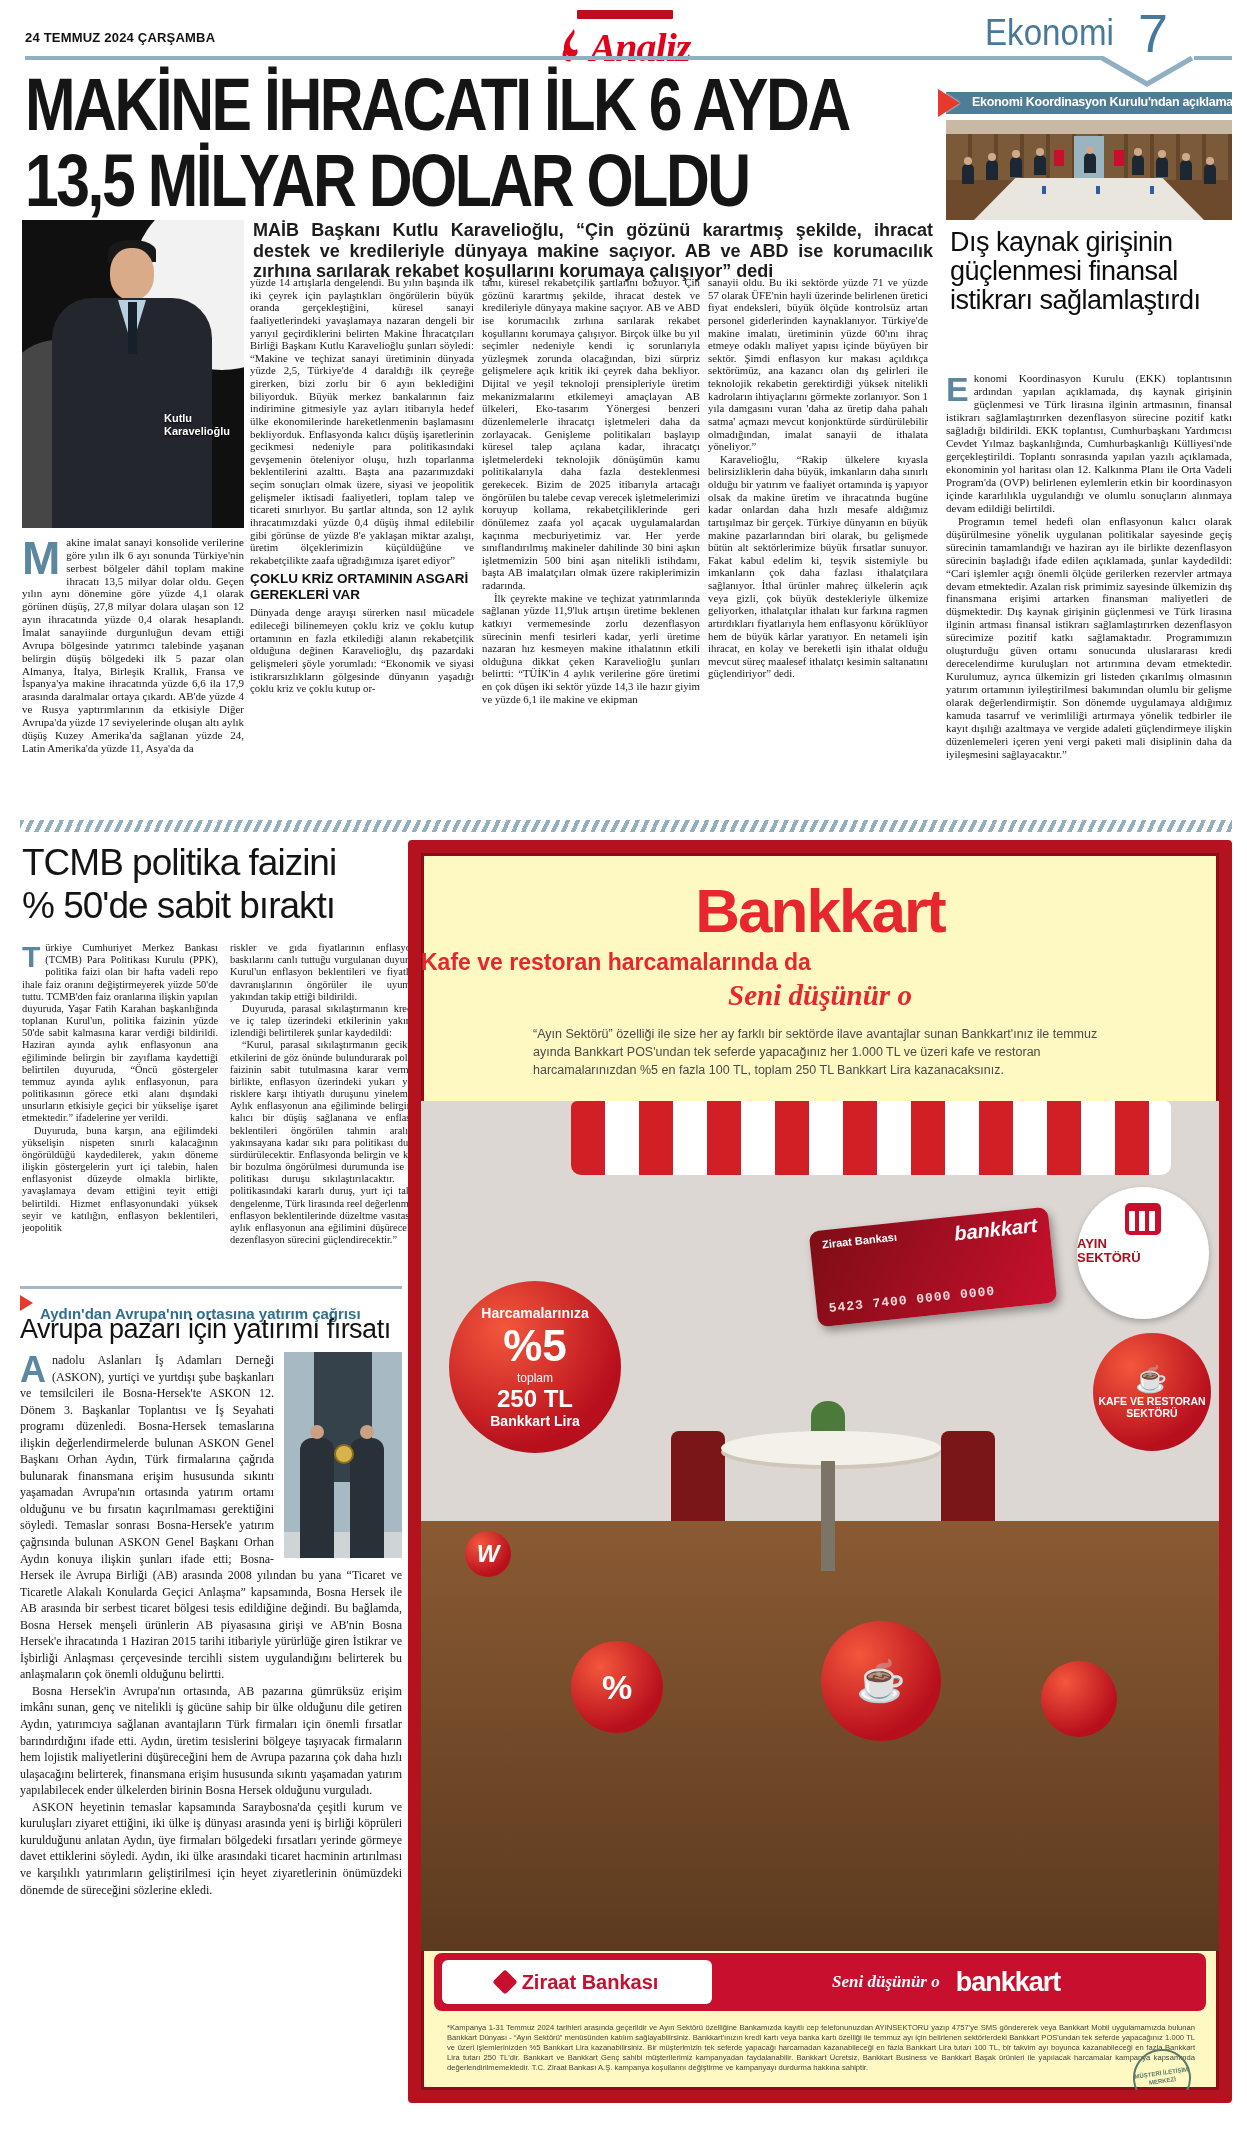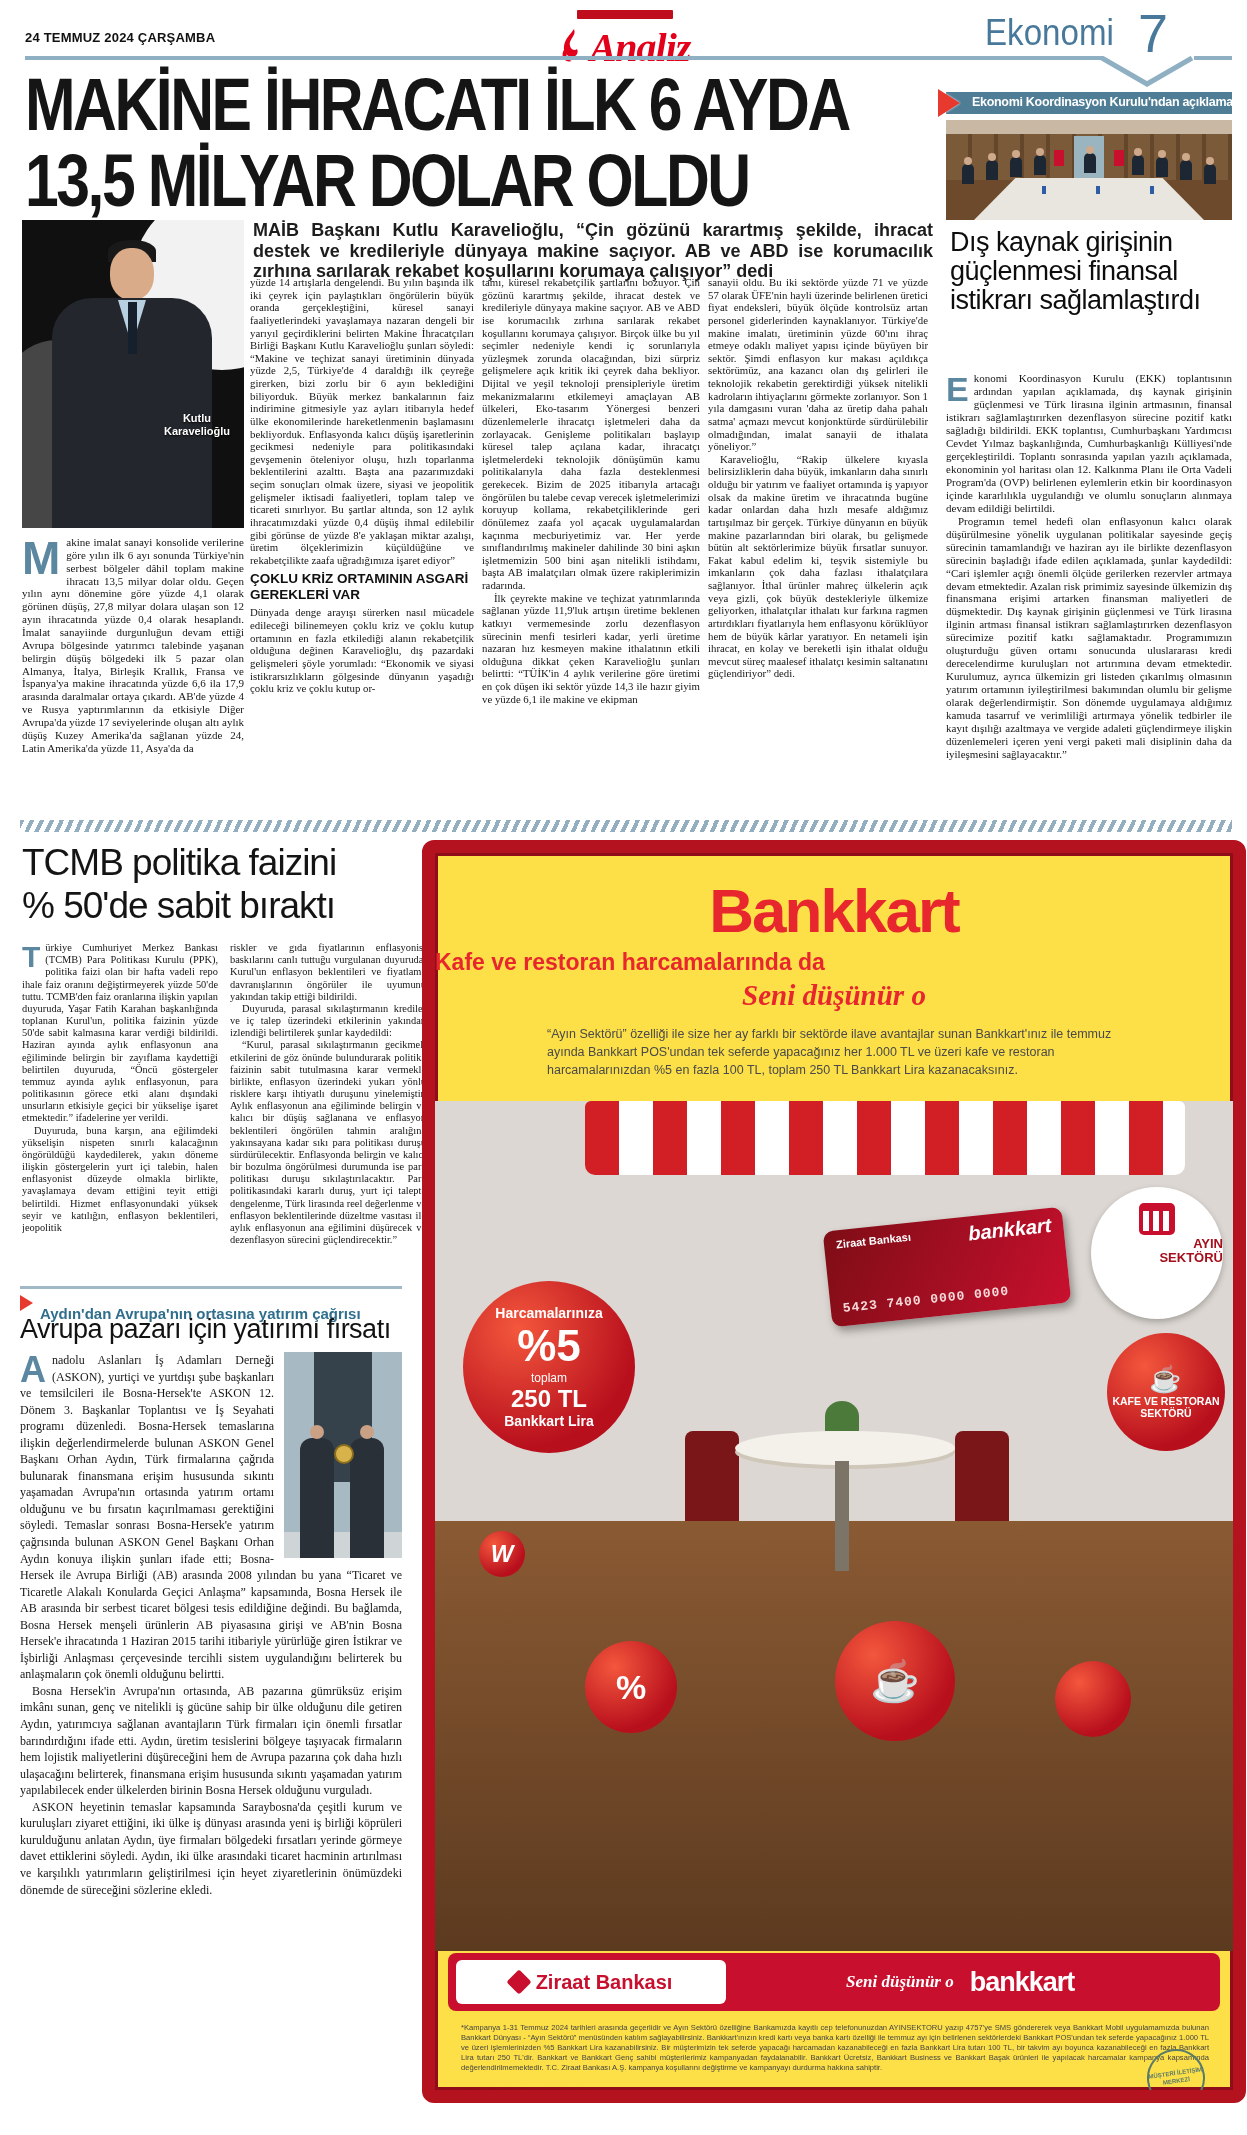--- a/index.html
+++ b/index.html
@@ -25,21 +25,21 @@
   .h1b{top:138px;font-size:74px}
   .subhead{left:253px;top:220px;width:680px;font:600 18px/1.14 "Liberation Sans",sans-serif;color:#1d1d1d;text-align:justify}
   .mainphoto{left:22px;top:220px;width:222px;height:308px;background:#101010;overflow:hidden}
   .mp-bg1{left:110px;top:-30px;width:180px;height:180px;border-radius:50%;background:#f2f2f2}
   .mp-bg2{left:-40px;top:120px;width:150px;height:220px;border-radius:50%;background:#e9e9e9;opacity:.25}
   .mp-head{left:88px;top:28px;width:44px;height:52px;border-radius:46%;background:#d9ab88}
   .mp-hair{left:86px;top:20px;width:48px;height:22px;border-radius:50% 50% 0 0;background:#191919}
   .mp-suit{left:30px;top:78px;width:160px;height:230px;border-radius:40px 40px 0 0;background:#24262d}
   .mp-shirt{left:96px;top:80px;width:28px;height:46px;background:#b8cfdf;clip-path:polygon(0 0,100% 0,50% 100%)}
   .mp-tie{left:106px;top:82px;width:9px;height:52px;background:#15202c}
-  .mp-cap{right:14px;top:192px;text-align:center;font:700 11px/1.15 "Liberation Sans",sans-serif;color:#fff;text-shadow:0 1px 2px #000}
+  .mp-cap{right:14px;top:192px;text-align:left;font:700 11px/1.15 "Liberation Sans",sans-serif;color:#fff;text-shadow:0 1px 2px #000}
   .lead{left:22px;top:536px;width:222px;height:280px;overflow:hidden;font:400 11px/1.17 "Liberation Serif",serif;color:#161616;text-align:justify}
   .dropcap{float:left;font:700 46px/38px "Liberation Sans",sans-serif;color:#5b87a0;margin:3px 6px 0 0}
   .col{top:276px;height:540px;overflow:hidden;font:400 10.8px/1.17 "Liberation Serif",serif;color:#161616;text-align:justify}
   .c1{left:250px;width:224px}.c2{left:482px;width:218px}.c3{left:708px;width:220px}
   .ind{text-indent:12px}
   .crosshead{font:800 13.5px/1.15 "Liberation Sans",sans-serif;color:#101010;margin:5px 0 4px;text-align:left}
   
   .kickbar{left:946px;top:92px;width:286px;height:22px;background:#4e7d95}
   .kickbar .ktxt{position:absolute;left:26px;top:3px;font:700 12.5px "Liberation Sans",sans-serif;color:#fff;letter-spacing:-.3px;white-space:nowrap}
   .karrow{left:-8px;top:-3px;width:0;height:0;border:14px solid transparent;border-left:22px solid #e8392e;filter:drop-shadow(0 0 1px #fff)}
@@ -69,41 +69,41 @@
   .ahead{left:20px;top:1314px;font:500 27px "Liberation Sans",sans-serif;color:#121212;letter-spacing:-.5px}
   .abody{left:20px;top:1352px;width:382px;height:750px;overflow:hidden;font:400 12px/1.38 "Liberation Serif",serif;color:#161616;text-align:justify}
   .aphoto{float:right;width:118px;height:206px;margin:0 0 6px 10px;background:#a7b9c3;position:relative;overflow:hidden}
   .ap-door{position:absolute;left:30px;top:0;width:58px;height:130px;background:#35424c}
   .ap-man{position:absolute;width:34px;height:120px;border-radius:12px 12px 0 0;background:#2a3038;bottom:0}
   .ap-man i{position:absolute;left:10px;top:-13px;width:14px;height:14px;border-radius:50%;background:#caa184}
   .ap-award{position:absolute;left:50px;top:92px;width:20px;height:20px;border-radius:50%;background:#d8b24a;border:2px solid #8a6d1d}
   .ap-floor{position:absolute;left:0;bottom:0;width:100%;height:26px;background:#cfd4d6}
   .dropcapA{float:left;font:700 36px/30px "Liberation Sans",sans-serif;color:#5b87a0;margin:3px 6px 0 0}
   
-  .ad{left:422px;top:840px;width:824px;height:1263px;background:#fde047;border:13px solid #b5121f;border-radius:12px;box-shadow:inset 0 0 0 3px #8e0d18;overflow:hidden}
+  .ad{left:408px;top:840px;width:824px;height:1263px;background:#fef9c3;border:13px solid #b5121f;border-radius:4px;box-shadow:inset 0 0 0 3px #8e0d18;overflow:hidden}
   .ad-brand{left:0;top:22px;width:100%;text-align:center;font:800 62px "Liberation Sans",sans-serif;color:#e8262d;letter-spacing:-2px}
   .ad-line1{left:0;top:96px;width:100%;font:600 23px "Liberation Sans",sans-serif;color:#e8262d}
   .ad-slogan{left:0;top:126px;width:100%;text-align:center;font:italic 700 29px "Liberation Serif",serif;color:#e8262d}
   .ad-para{left:112px;top:172px;width:576px;font:500 12.5px/1.45 "Liberation Sans",sans-serif;color:#4a4a4a;}
   .scene{left:0;top:248px;width:798px;height:850px}
   .sc-wall{left:0;top:0;width:100%;height:420px;background:#dcd7d2}
   .sc-floor{left:0;top:420px;width:100%;height:430px;background:linear-gradient(#8a5a33,#5c3a1f)}
   .awning{left:150px;top:0;width:600px;height:64px;background:repeating-linear-gradient(90deg,#d21f26 0 34px,#fff 34px 68px);border-radius:6px 6px 0 0}
   .awning-edge{left:150px;top:60px;width:600px;height:14px;background:repeating-linear-gradient(90deg,#d21f26 0 34px,#fff 34px 68px);border-radius:0 0 10px 10px}
   .table{left:300px;top:330px;width:220px;height:34px;border-radius:50%;background:#f4f1ea;box-shadow:0 4px 0 #cfc8ba}
   .table-leg{left:400px;top:360px;width:14px;height:110px;background:#7d7468}
   .chair{width:54px;height:90px;background:#7a1518;border-radius:8px 8px 0 0;top:330px}
   .plant{left:390px;top:300px;width:34px;height:30px;border-radius:50% 50% 0 0;background:#4c7a3a}
   .card{left:392px;top:118px;width:240px;height:96px;border-radius:10px;background:linear-gradient(120deg,#7e0d16,#c8102e);transform:rotate(-6deg);box-shadow:3px 5px 8px rgba(0,0,0,.35)}
   .card .cb{position:absolute;left:12px;top:8px;font:700 11px "Liberation Sans",sans-serif;color:#fff}
   .card .cn{position:absolute;left:12px;bottom:10px;font:600 13px "Liberation Mono",monospace;color:#f7d9d9;letter-spacing:1px}
   .card .cw{position:absolute;right:12px;top:6px;font:italic 800 20px "Liberation Sans",sans-serif;color:#fff}
   .ball{border-radius:50%;background:radial-gradient(circle at 32% 28%,#f3573c,#b80f1d 70%);color:#fff;display:flex;align-items:center;justify-content:center;font-family:"Liberation Sans",sans-serif;font-weight:800}
   .badge-promo{left:28px;top:180px;width:172px;height:172px;flex-direction:column;text-align:center}
-  .badge-month{left:656px;top:86px;width:132px;height:132px;border-radius:50%;background:#fff;box-shadow:0 3px 6px rgba(0,0,0,.25);text-align:right}
+  .badge-month{left:656px;top:86px;width:132px;height:132px;border-radius:50%;background:#fff;box-shadow:0 3px 6px rgba(0,0,0,.25);text-align:left}
   .cal{margin:16px auto 2px;width:36px;height:32px;border-radius:5px;background:#c8102e;position:relative}
   .cal:before{content:"";position:absolute;left:4px;top:8px;right:4px;bottom:4px;background:repeating-linear-gradient(90deg,#fff 0 6px,#c8102e 6px 10px)}
   .badge-month .bmt{font:800 13px/1.1 "Liberation Sans",sans-serif;color:#a50f1b}
   .badge-sector{left:672px;top:232px;width:118px;height:118px;flex-direction:column;font-size:10.5px;text-align:center;line-height:1.15}
   .wcircle{left:44px;top:430px;width:46px;height:46px;font-size:24px;font-style:italic}
   .sphere1{left:150px;top:540px;width:92px;height:92px;font-size:34px}
   .sphere2{left:400px;top:520px;width:120px;height:120px;font-size:40px}
   .sphere3{left:620px;top:560px;width:76px;height:76px;font-size:26px}
   .ad-footer{left:13px;top:1100px;width:772px;height:58px;background:#c8102e;border-radius:8px;display:flex;align-items:center}
   .zbox{margin-left:8px;width:270px;height:44px;background:#fff;border-radius:6px;display:flex;align-items:center;justify-content:center;gap:8px}

